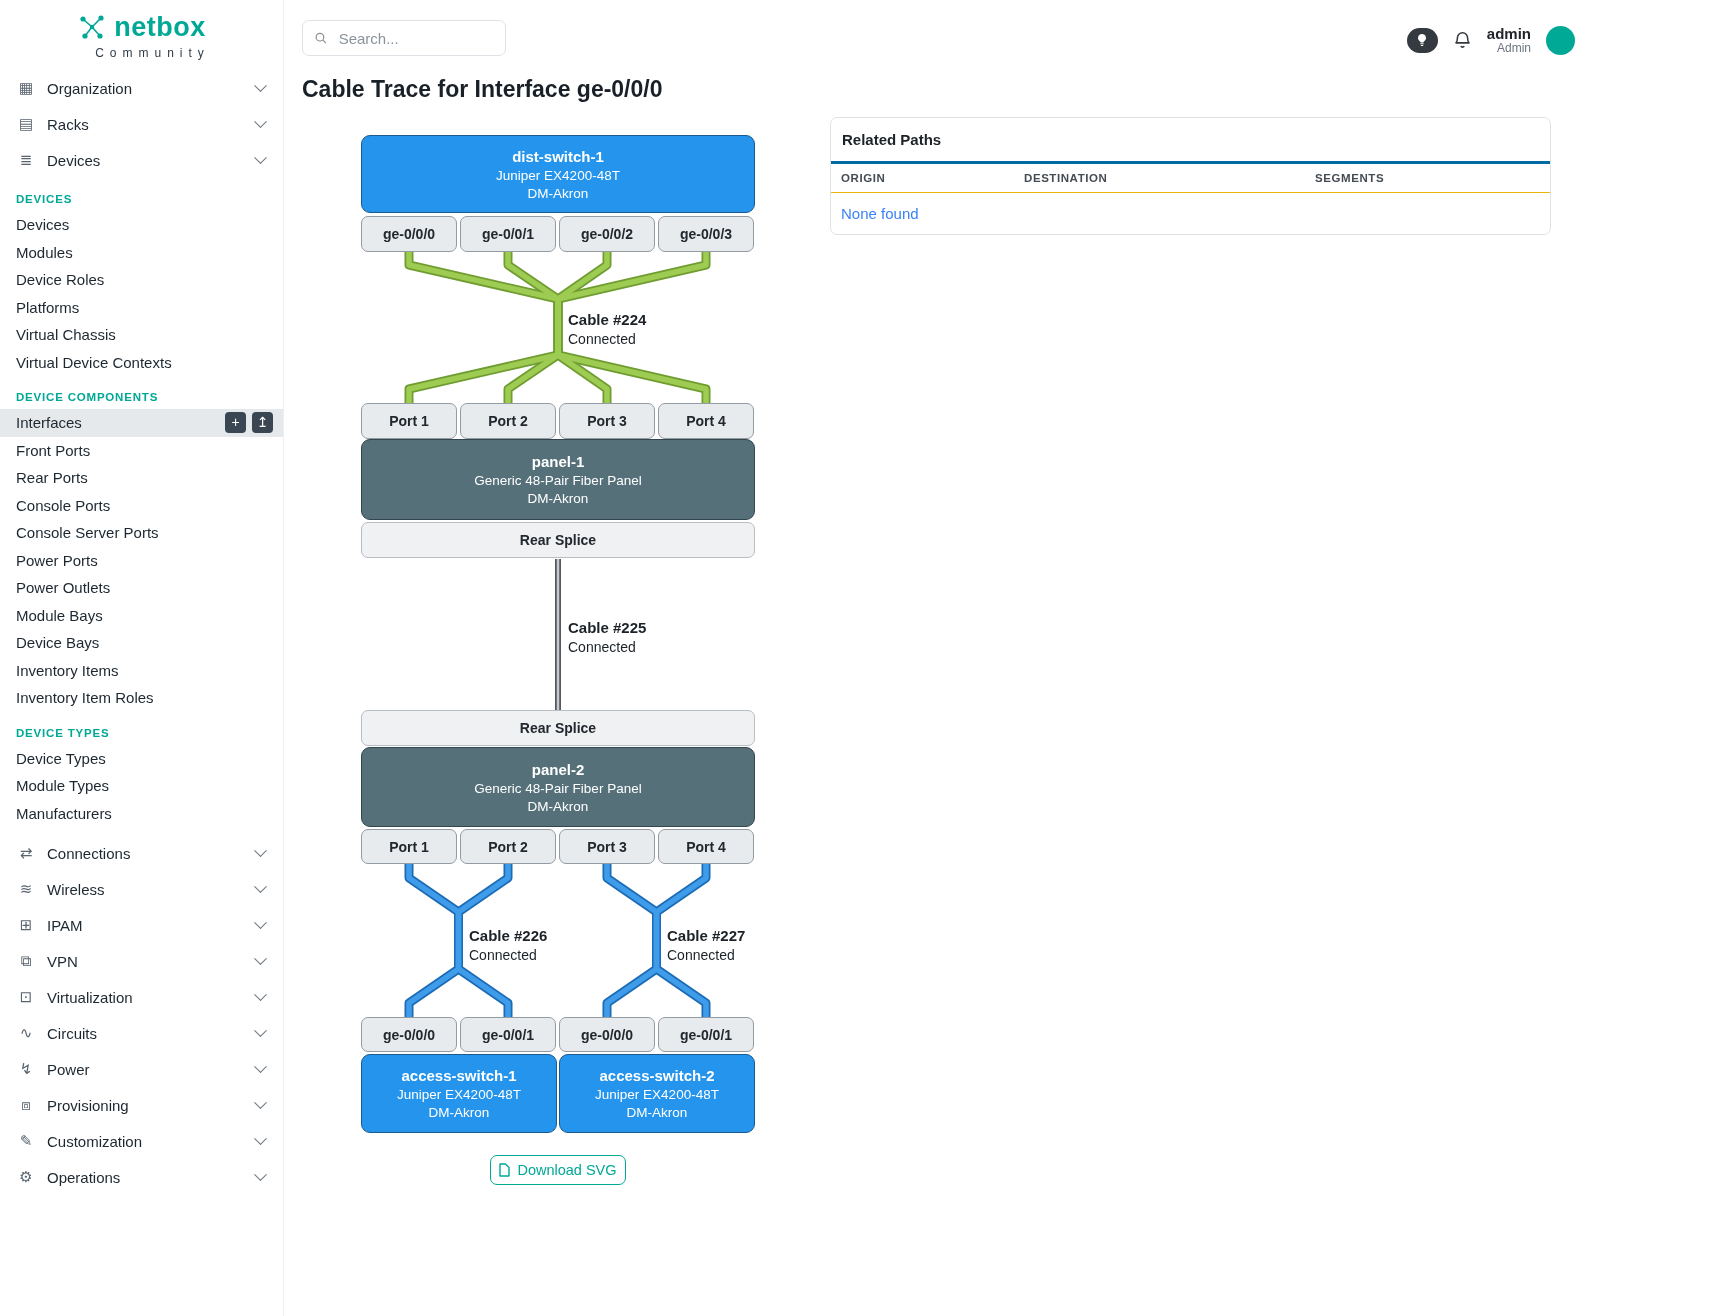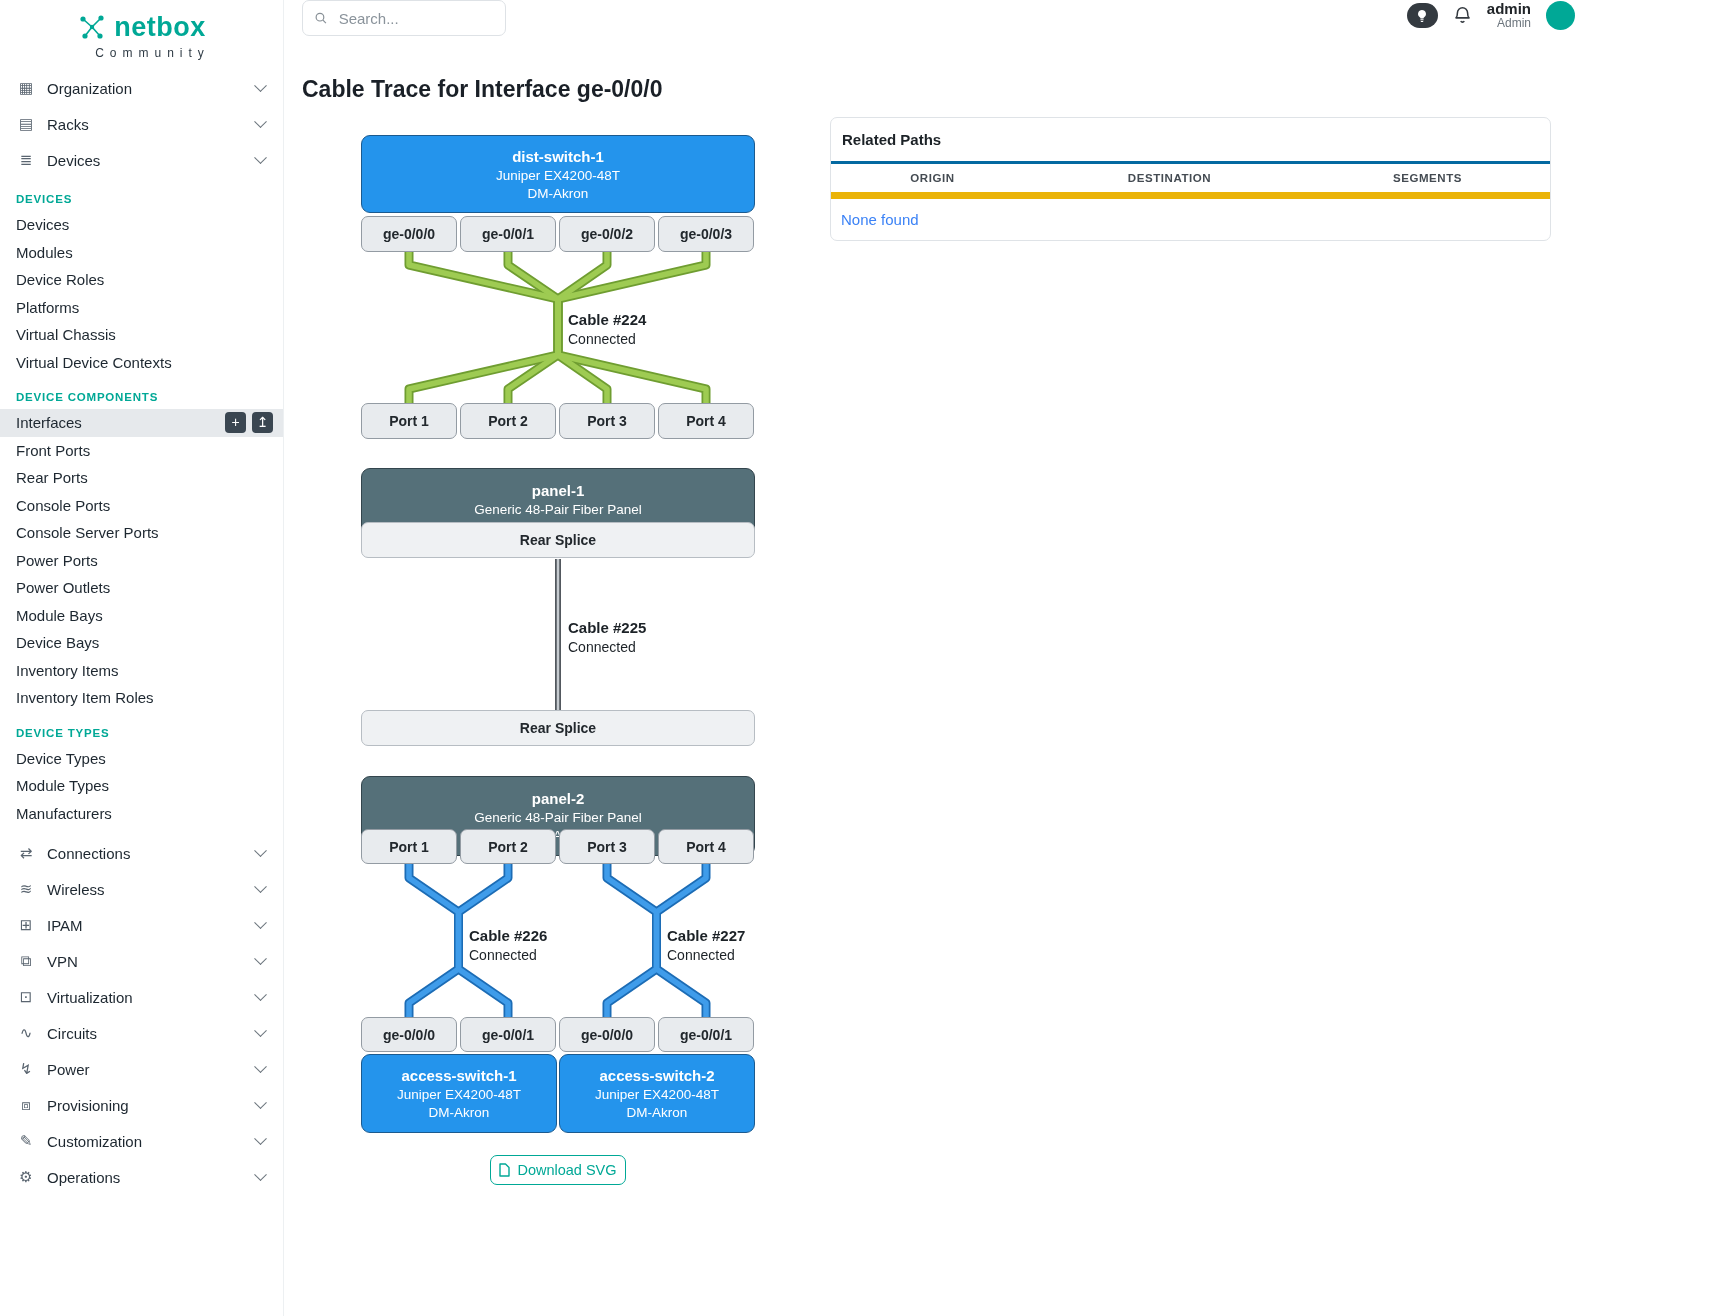--- a/index.html
+++ b/index.html
@@ -22,21 +22,21 @@
   .chev{width:8px;height:8px;border-right:1.7px solid #6c757d;border-bottom:1.7px solid #6c757d;transform:rotate(45deg) translate(-2px,-2px);margin-left:auto;}
   .group-h{padding:15px 16px 6px;font-size:11.5px;font-weight:700;letter-spacing:.07em;color:var(--accent);}
   .g-item{display:flex;align-items:center;padding:0 10px 0 16px;height:27.5px;font-size:15px;color:#1d2730;cursor:pointer;}
   .g-item.active{background:#e6e9ec;}
   .item-actions{margin-left:auto;display:flex;gap:6px;}
   .mini-btn{width:21px;height:21px;border-radius:4px;background:#3a4651;color:#fff;font-size:14px;line-height:21px;text-align:center;cursor:pointer;}
   .nav-bottom{margin-top:8px;}
 
   
   .main{flex:1;min-width:0;}
-  .topbar{height:56px;width:1307px;box-sizing:border-box;display:flex;align-items:flex-start;padding:0 16px 0 18px;}
+  .topbar{height:56px;width:1307px;box-sizing:border-box;display:flex;align-items:flex-end;padding:8px 16px 0 18px;}
   .search-box{width:204px;height:36px;box-sizing:border-box;border:1px solid #dee2e6;border-radius:7px;display:flex;align-items:center;gap:9px;padding:0 11px;background:#fff;}
   .search-box input{border:none;outline:none;font-size:15px;width:100%;color:#212529;font-family:inherit;background:transparent;}
   .search-box input::placeholder{color:#8a939b;}
   .topbar-right{margin-left:auto;display:flex;align-items:center;gap:15px;}
   .bulb-btn{width:31px;height:25px;border-radius:13px;background:#343a40;display:flex;align-items:center;justify-content:center;cursor:pointer;}
   .bell-btn{display:flex;align-items:center;cursor:pointer;}
   .user-info{text-align:right;line-height:1.15;}
   .user-name{font-size:15px;font-weight:700;color:#212529;}
   .user-role{font-size:12px;color:#6c757d;}
   .avatar{width:29px;height:29px;border-radius:50%;background:var(--accent);cursor:pointer;}
@@ -50,33 +50,33 @@
   .st path{fill:none;stroke-linejoin:round;}
   .g-o path{stroke:var(--cable-green-dark);stroke-width:9;}
   .g-i path{stroke:var(--cable-green);stroke-width:5.5;}
   .b-o path{stroke:var(--cable-blue-dark);stroke-width:9;}
   .b-i path{stroke:var(--cable-blue);stroke-width:5.5;}
   .gr-o path{stroke:var(--cable-gray-dark);stroke-width:6;}
   .gr-i path{stroke:var(--cable-gray);stroke-width:2.5;}
 
   .dev{position:absolute;box-sizing:border-box;border-radius:9px;color:#fff;text-align:center;display:flex;flex-direction:column;justify-content:center;gap:3px;border:1px solid;z-index:2;cursor:pointer;}
   .dev.blue{background:var(--device-blue);border-color:var(--device-blue-border);}
-  .dev.slate{background:var(--panel-slate);border-color:var(--panel-slate-border);margin-top:29px;}
+  .dev.slate{background:var(--panel-slate);border-color:var(--panel-slate-border);}
   .dev-name{font-weight:700;font-size:15px;}
   .dev-sub{font-size:13.5px;}
   .port{position:absolute;box-sizing:border-box;width:96px;height:36px;background:var(--port-bg);border:1px solid var(--port-border);border-radius:7px;display:flex;align-items:center;justify-content:center;font-weight:700;font-size:14px;color:#22282d;z-index:2;cursor:pointer;}
   .splice{position:absolute;left:59px;width:394px;height:36px;box-sizing:border-box;background:#eff1f3;border:1px solid #b7bdc3;border-radius:7px;display:flex;align-items:center;justify-content:center;font-weight:700;font-size:14px;color:#22282d;z-index:2;}
   .clabel{position:absolute;z-index:3;}
   .clabel .n{font-weight:700;font-size:15px;color:#1c2227;cursor:pointer;}
   .clabel .s{font-size:14px;color:#1c2227;margin-top:3px;}
   .dl-btn{position:absolute;left:188px;top:1038px;width:136px;height:30px;box-sizing:border-box;border:1px solid var(--accent);border-radius:7px;background:#fff;color:var(--accent);display:flex;align-items:center;justify-content:center;gap:7px;font-size:14.5px;cursor:pointer;z-index:2;}
 
   .card{position:absolute;left:546px;top:61px;width:721px;box-sizing:border-box;background:#fff;border:1px solid #dfe3e7;border-radius:7px;}
   .card-header{padding:13px 11px;font-size:15px;font-weight:600;color:#1c2227;border-bottom:3px solid #0369a1;}
-  .card-cols{display:grid;grid-template-columns:183px 291px 1fr;padding:8px 10px;border-bottom:7px solid #eab308;font-size:11.5px;font-weight:700;letter-spacing:.05em;color:#444b52;text-align:center;}
+  .card-cols{display:grid;grid-template-columns:183px 291px 1fr;padding:8px 10px;border-bottom:1px solid #eab308;font-size:11.5px;font-weight:700;letter-spacing:.05em;color:#444b52;}
   .card-empty{padding:12px 10px;font-size:15px;color:#3b82f6;}
 </style>
 </head>
 <body>
 
 <div class="app">
 
   <aside class="sidebar">
     <div class="logo">
       <div class="logo-row">

